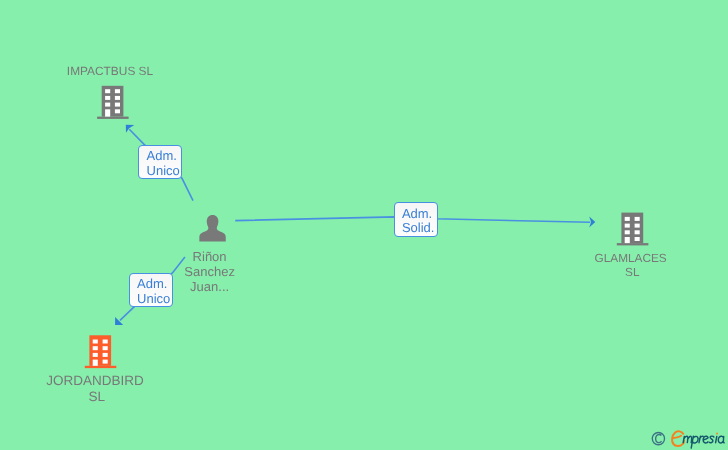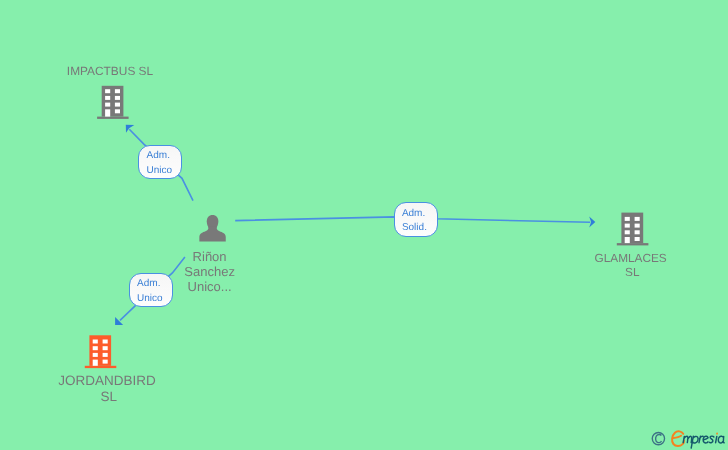--- a/index.html
+++ b/index.html
@@ -4,21 +4,21 @@
 <style>
   html,body{margin:0;padding:0;background:#fff;}
   body{width:728px;height:450px;overflow:hidden;
        font-family:"Liberation Sans",sans-serif;
        -webkit-font-smoothing:antialiased;text-rendering:geometricPrecision;}
   #stage{position:relative;width:728px;height:450px;background:#86efac;}
   svg.layer{position:absolute;left:0;top:0;width:728px;height:450px;overflow:visible;}
   .nodelabel{position:absolute;text-align:center;color:#787878;
              white-space:pre-line;}
   .edgebox{position:absolute;box-sizing:border-box;border:1.7px solid #4a90e2;
-           border-radius:12px;background:linear-gradient(#f6f6f6,#fdfdfd);color:#3a7fd5;font-size:10px;
+           border-radius:4px;background:linear-gradient(#f6f6f6,#fdfdfd);color:#3a7fd5;font-size:13px;
            line-height:14.4px;text-align:left;white-space:pre-line;}
 </style>
 </head>
 <body>
 
 <div id="stage">
 
   <svg class="layer" viewBox="0 0 728 450">
     <g stroke="#4a90e2" stroke-width="1.6" fill="none">
       <path d="M193,200.6 L182,178.3 L144.1,144.3 L129.3,129.2"></path>
@@ -92,26 +92,26 @@
                C225.75 235.6 225.2 234.3 223.8 233.3
                C221.2 231.5 217.5 231.1 216.8 228.8
                L216.8 226.5 Z"></path>
     </g>
   </svg>
 
   <div class="nodelabel" style="left:40px;top:63.7px;width:140px;font-size:11.9px;line-height:15.5px;">IMPACTBUS SL</div>
 
   <div class="nodelabel" style="left:159.6px;top:248.5px;width:100px;font-size:13px;line-height:15.25px;">Riñon
 Sanchez
-Unico...</div>
+Juan...</div>
 
   <div class="nodelabel" style="left:560.6px;top:250.6px;width:140px;font-size:11.8px;line-height:14px;">GLAMLACES
 &nbsp;SL</div>
 
-  <div class="nodelabel" style="left:37px;top:373.4px;width:140px;font-size:13.5px;line-height:15.8px;">JORDANDBIRD
+  <div class="nodelabel" style="left:25px;top:373.4px;width:140px;font-size:13.5px;line-height:15.8px;">JORDANDBIRD
 &nbsp;SL</div>
 
   <div class="edgebox" style="left:138.2px;top:144.6px;width:44.2px;height:34px;padding:3.5px 0 0 7.4px;">Adm.
 Unico</div>
 
   <div class="edgebox" style="left:393.5px;top:202.4px;width:44px;height:34.6px;padding:3.5px 0 0 7.4px;">Adm.
 Solid.</div>
 
   <div class="edgebox" style="left:128.7px;top:272.6px;width:44.3px;height:34.3px;padding:3.5px 0 0 7.4px;">Adm.
 Unico</div>

